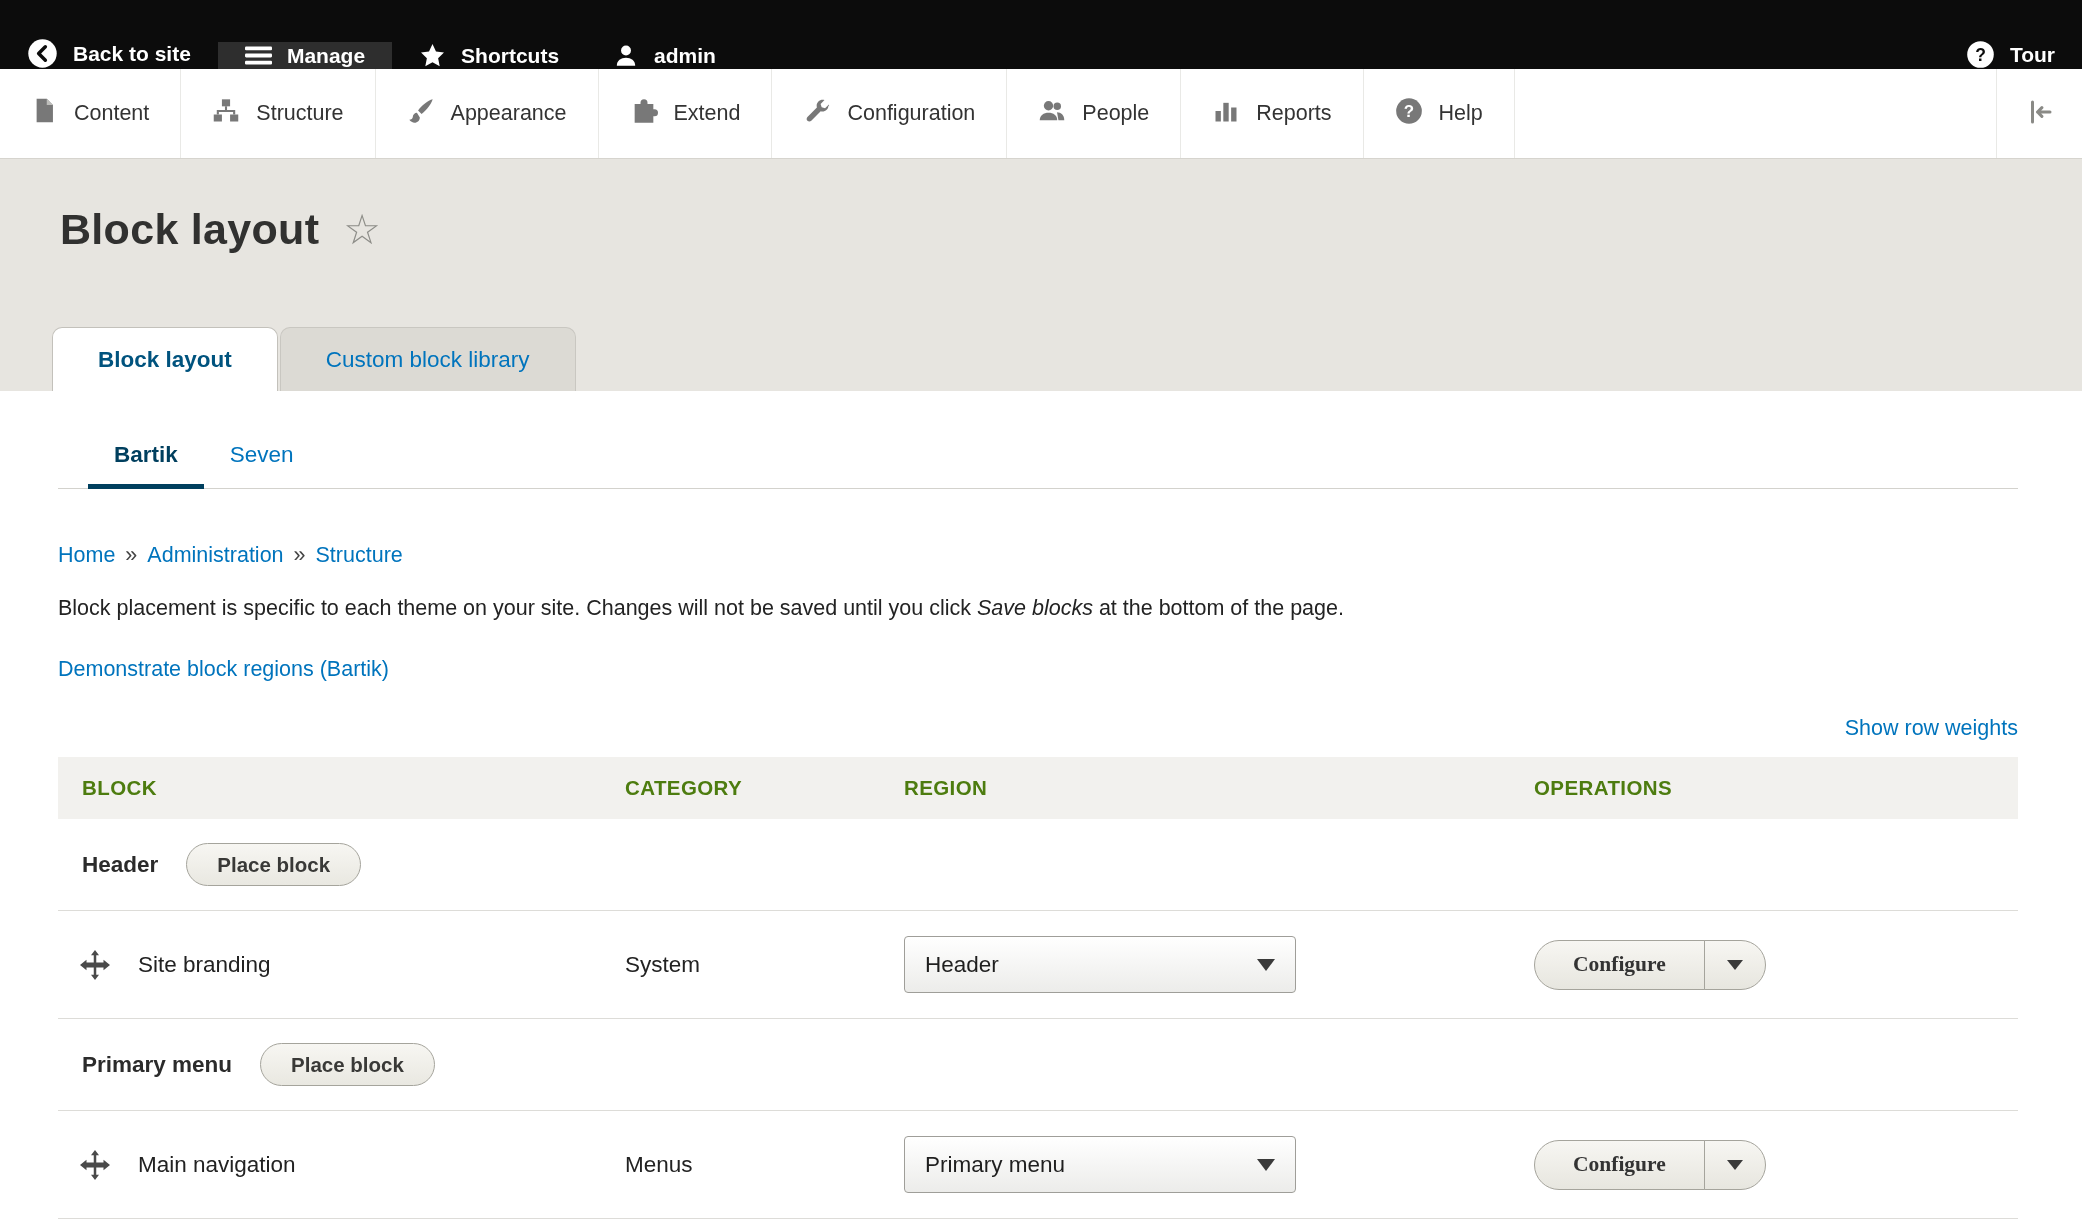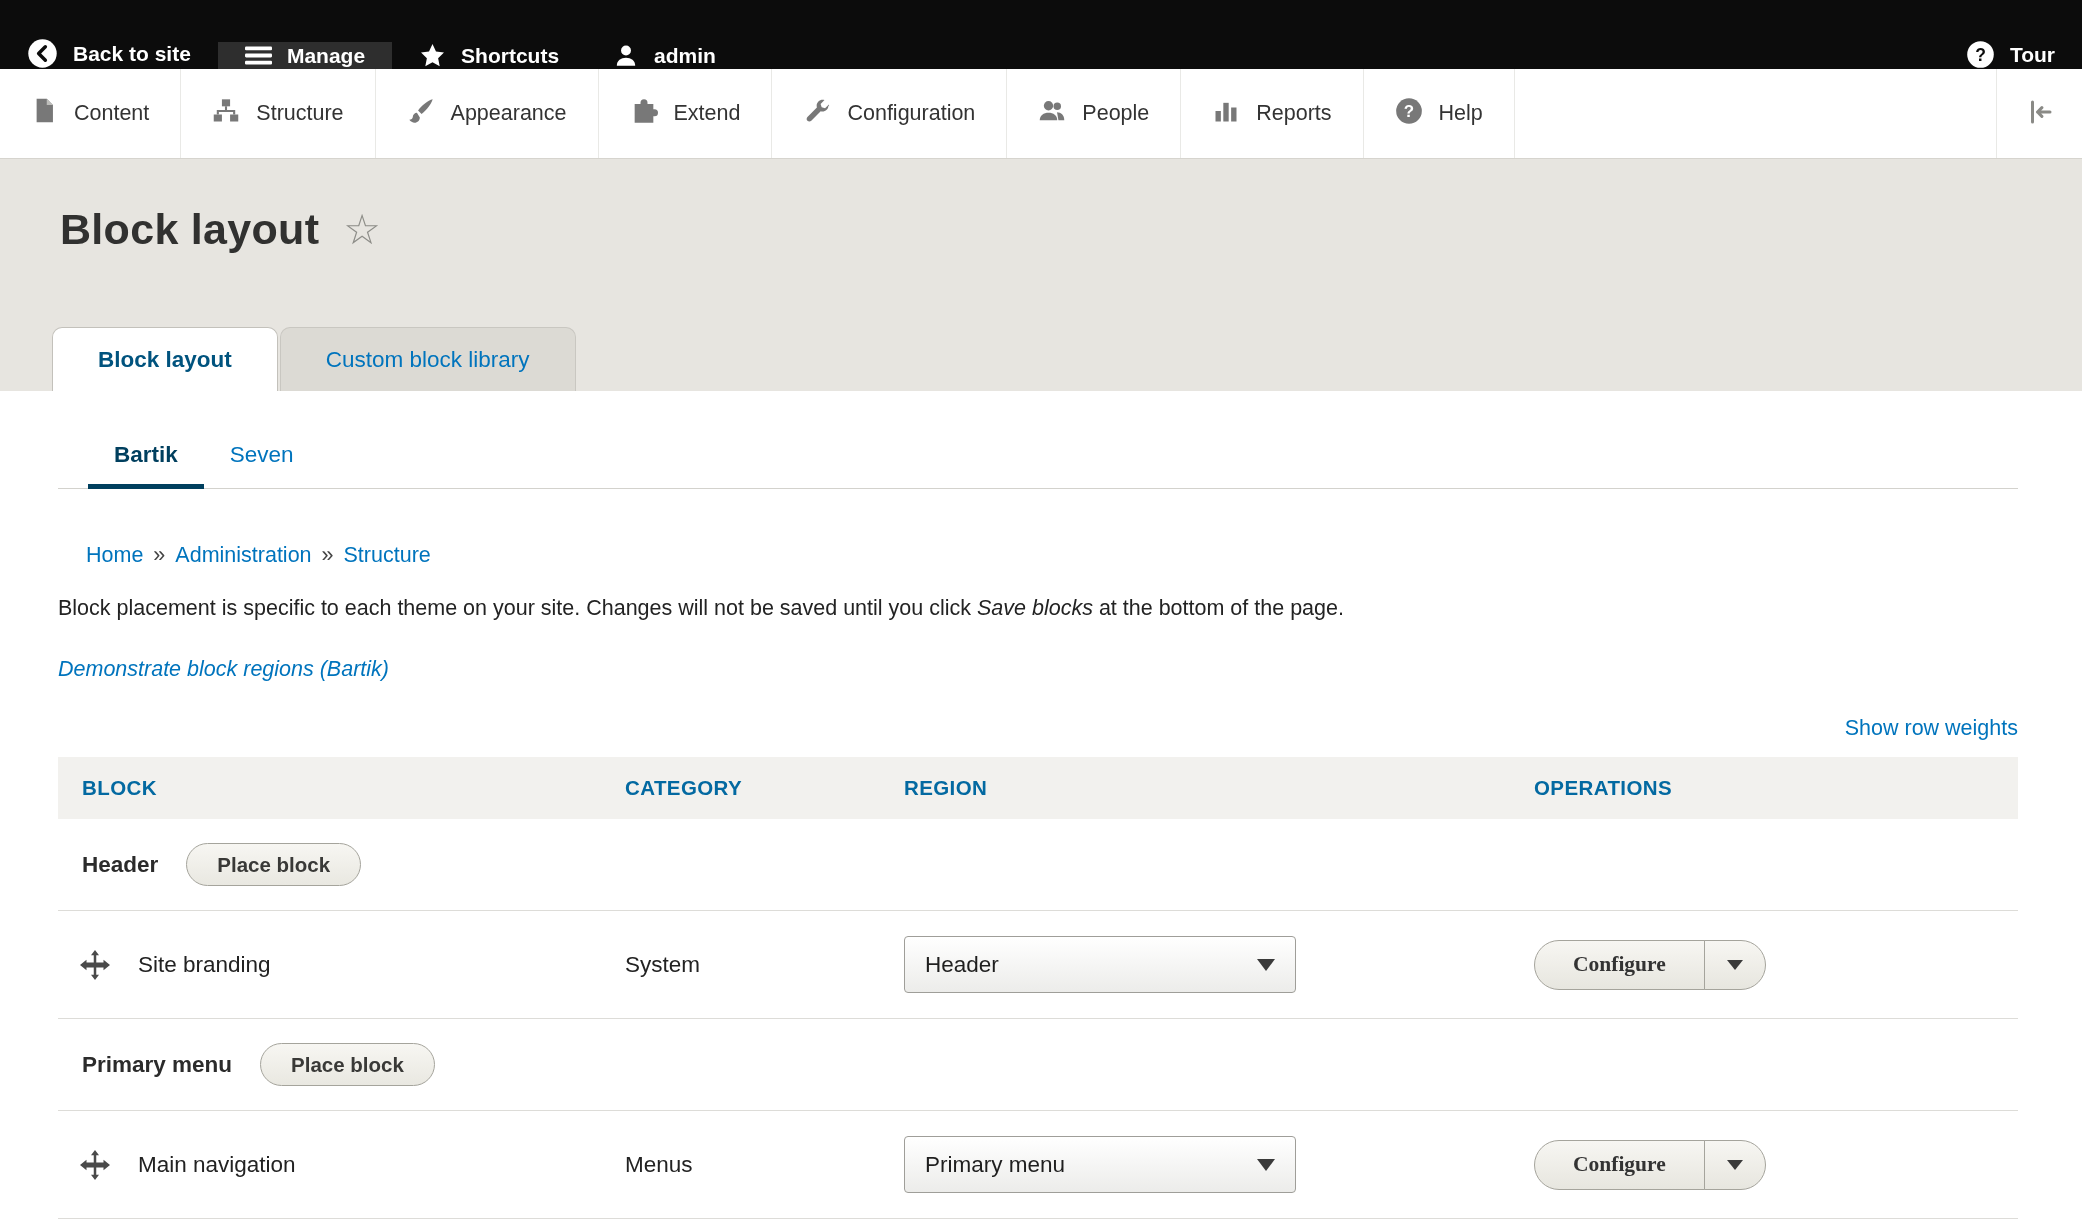--- a/index.html
+++ b/index.html
@@ -37,32 +37,32 @@
   
   .theme-tabs { margin: 36px 64px 0 58px; border-bottom: 1px solid #d3d2cd;
     display: flex; padding-left: 30px; }
   .ttab { padding: 15px 26px 16px; font-size: 22.5px; cursor: pointer; }
   .ttab.active { color: #003f5e; font-weight: bold; border-bottom: 5px solid #003f5e; margin-bottom: -1px; }
   .ttab.inactive { color: #0074bd; }
 
   
   .content { padding: 0 64px 0 58px; }
   a.link { color: #0074bd; text-decoration: none; cursor: pointer; }
-  .breadcrumb { margin-top: 54px; font-size: 21.5px; color: #444; margin-left: 28px; }
+  .breadcrumb { margin-top: 54px; font-size: 21.5px; color: #444; }
   .breadcrumb .sep { margin: 0 10px; color: #454545; }
   .description { margin-top: 28px; font-size: 21.5px; color: #232323; }
-  .demo-link-wrap { margin-top: 36px; font-style: italic; }
+  .demo-link-wrap { margin-top: 36px; }
   .demo-link-wrap a { font-size: 21.5px; }
   .row-weights { text-align: right; margin-top: 34px; margin-bottom: 16px; font-size: 21.5px; }
 
   
   .block-table { width: 1960px; }
   .thead { display: grid; grid-template-columns: 543px 279px 630px 508px;
     background: #f2f1ee; height: 62px; align-items: center; }
-  .thead > div { padding-left: 24px; font-size: 20.5px; font-weight: bold; color: #0369a1; letter-spacing: .4px; }
+  .thead > div { padding-left: 24px; font-size: 20.5px; font-weight: bold; color: #4d7c0f; letter-spacing: .4px; }
   .region-row { height: 92px; display: flex; align-items: center; gap: 28px;
     padding-left: 24px; border-bottom: 1px solid #dddcd8; }
   .region-row:first-of-type { border-top: 1px solid #e4e3df; }
   .region-label { font-size: 22.5px; font-weight: bold; color: #2b2b2b; }
   .btn-pill { height: 43px; padding: 0 30px; border-radius: 22px; border: 1px solid #a5a49c;
     background: linear-gradient(#f7f6f2, #e9e8e1); font-family: "Liberation Sans", sans-serif;
     font-size: 20.5px; font-weight: bold; color: #39settings3937; color: #393937; cursor: pointer; }
   .block-row { display: grid; grid-template-columns: 543px 279px 630px 508px;
     align-items: center; height: 108px; border-bottom: 1px solid #dddcd8; }
   .cell-block { display: flex; align-items: center; gap: 28px; padding-left: 22px;

